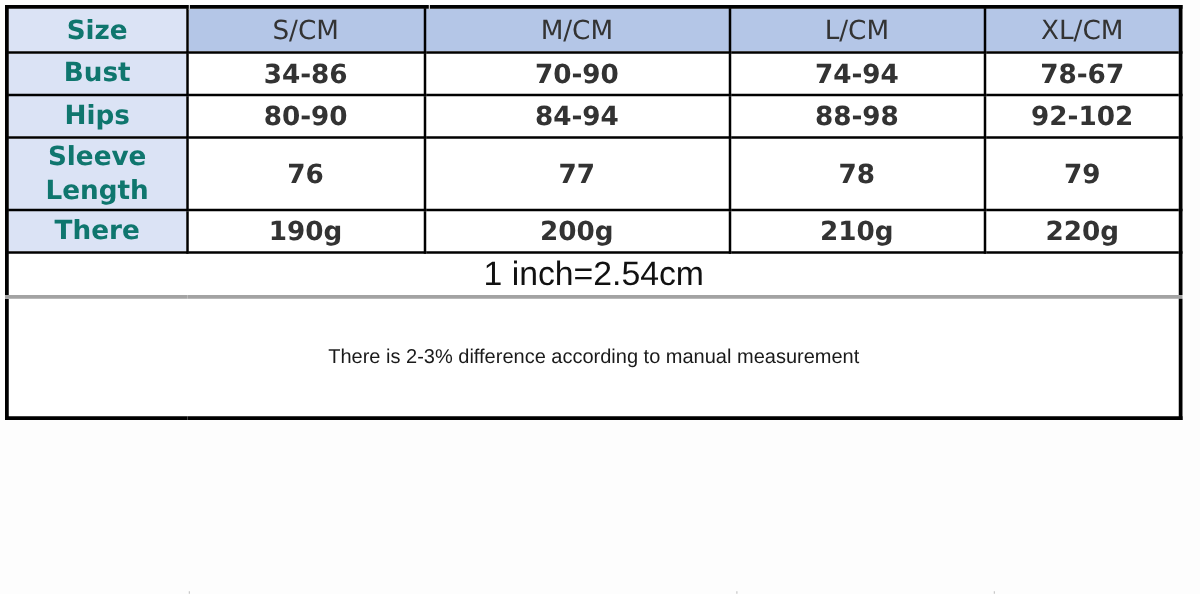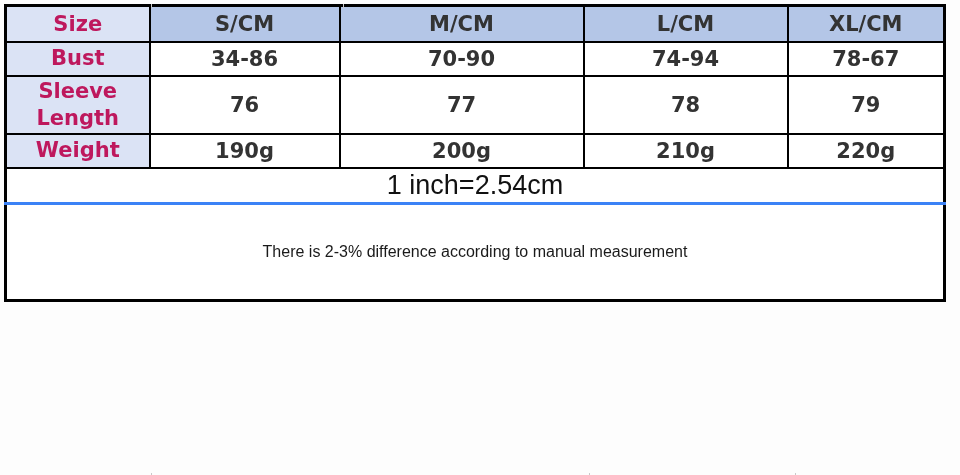--- a/index.html
+++ b/index.html
@@ -35,25 +35,25 @@
   tr.header-row { height: 36px; }
   tr.r-std { height: 34px; }
   tr.r-tall { height: 58px; }
   tr.r-inch { height: 36px; }
   tr.r-note { height: 97px; }
 
   .hdr {
     background: #b4c6e7;
     color: #333333;
     font-size: 21px;
-    font-weight: bold;
+    font-weight: normal;
   }
   .corner, .row-label {
     background: #dbe3f5;
-    color: #be185d;
+    color: #0f766e;
     font-size: 21px;
     font-weight: bold;
     line-height: 1.25;
   }
   td.value {
     background: #ffffff;
     color: #333333;
     font-size: 21px;
     font-weight: bold;
   }
@@ -63,21 +63,21 @@
     font-weight: 400;
     color: #111111;
     background: #ffffff;
   }
   tr.r-note td {
     font-family: "Liberation Sans", sans-serif;
     font-size: 16px;
     font-weight: 400;
     color: #1a1a1a;
     background: #ffffff;
-    border-top: 3px solid #3b82f6;
+    border-top: 3px solid #a3a3a3;
   }
 
   .tick {
     position: absolute;
     width: 1px;
     background: #c9c9c9;
   }
   .tick-top { top: 0; height: 4px; }
   .tick-bottom { bottom: 0; height: 6px; }
 </style>
@@ -107,29 +107,36 @@
       </tr>
     </thead>
     <tbody>
       <tr class="r-std">
         <th class="row-label">Bust</th>
         <td class="value">34-86</td>
         <td class="value">70-90</td>
         <td class="value">74-94</td>
         <td class="value">78-67</td>
       </tr>
+      <tr class="r-std">
+        <th class="row-label">Hips</th>
+        <td class="value">80-90</td>
+        <td class="value">84-94</td>
+        <td class="value">88-98</td>
+        <td class="value">92-102</td>
+      </tr>
       <tr class="r-tall">
         <th class="row-label">Sleeve Length</th>
         <td class="value">76</td>
         <td class="value">77</td>
         <td class="value">78</td>
         <td class="value">79</td>
       </tr>
       <tr class="r-std">
-        <th class="row-label">Weight</th>
+        <th class="row-label">There</th>
         <td class="value">190g</td>
         <td class="value">200g</td>
         <td class="value">210g</td>
         <td class="value">220g</td>
       </tr>
       <tr class="r-inch">
         <td colspan="5">1 inch=2.54cm</td>
       </tr>
       <tr class="r-note">
         <td colspan="5">There is 2-3% difference according to manual measurement</td>

